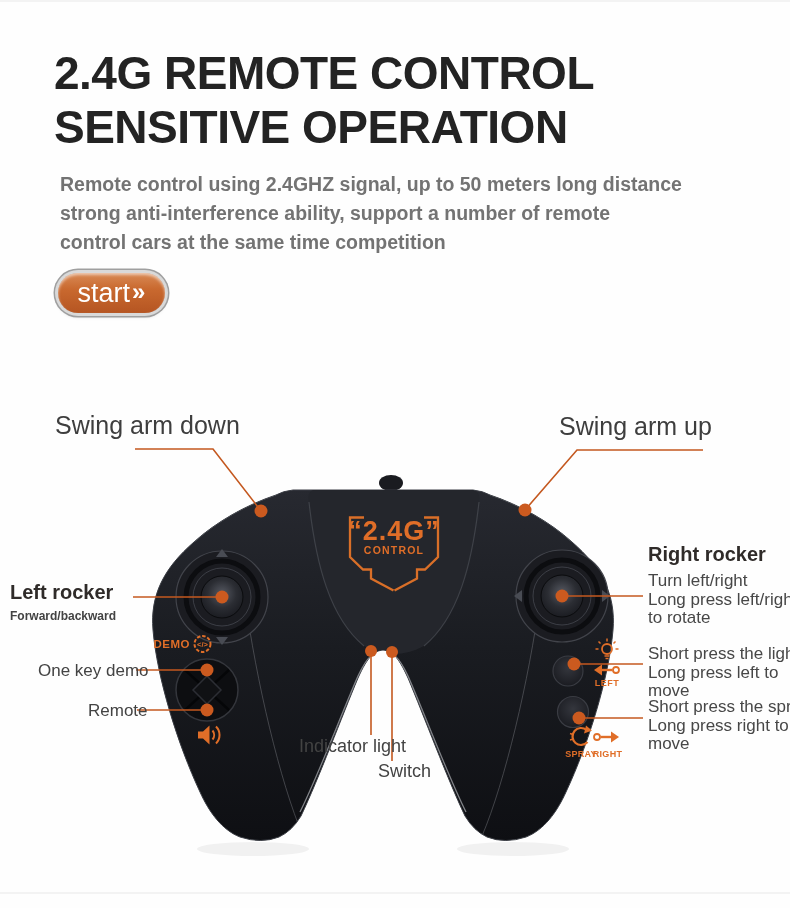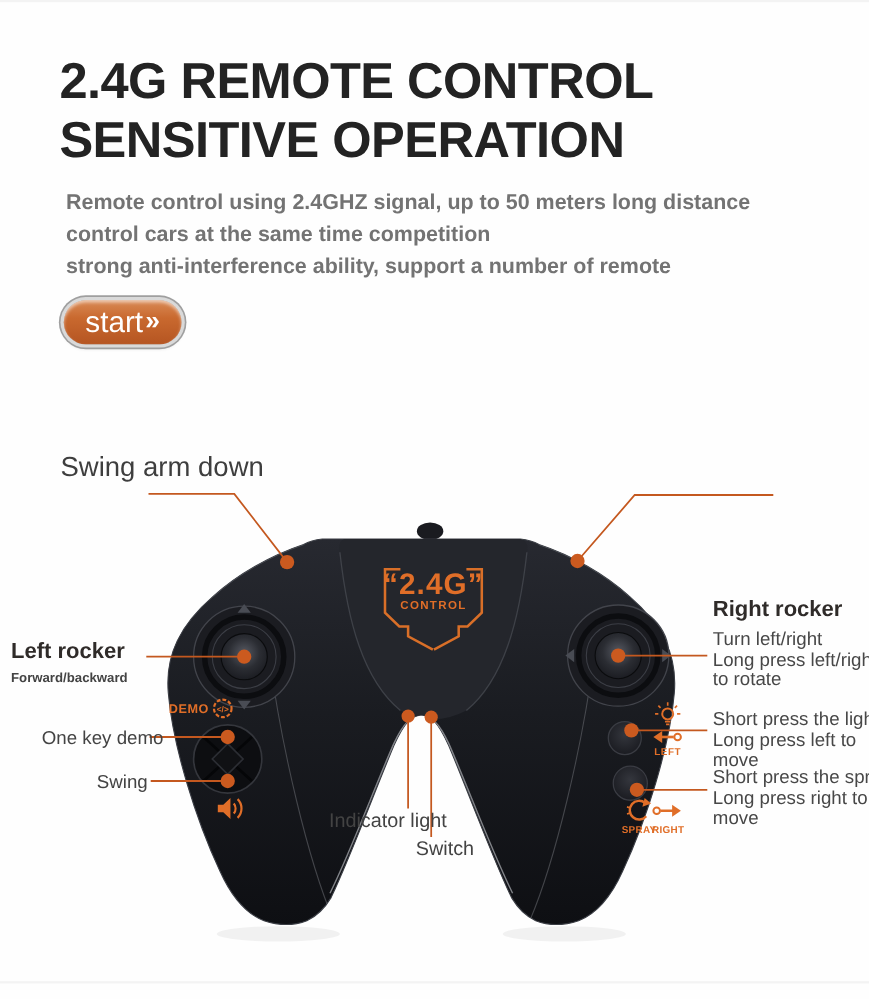--- a/index.html
+++ b/index.html
@@ -47,22 +47,22 @@
   <div class="edge-line" style="top:0;height:2px;"></div>
   <div class="edge-line" style="top:892px;height:2px;"></div>
 
   <div class="title">
     <div>2.4G REMOTE CONTROL</div>
     <div>SENSITIVE OPERATION</div>
   </div>
 
   <div class="desc">
     <div>Remote control using 2.4GHZ signal, up to 50 meters long distance</div>
+    <div>strong anti-interference ability, support a number of remote</div>
     <div>control cars at the same time competition</div>
-    <div>strong anti-interference ability, support a number of remote</div>
   </div>
 
   <button class="start-btn">
     <span class="lbl">start</span>
     <span class="chev">»</span>
   </button>
 
   <svg width="790" height="908" viewBox="0 0 790 908">
     <defs>
       <linearGradient id="bodyG" x1="0" y1="0" x2="0" y2="1">
@@ -196,26 +196,27 @@
       <circle cx="207" cy="710" r="6.5"></circle>
       <circle cx="371" cy="651" r="6"></circle>
       <circle cx="392" cy="652" r="6"></circle>
       <circle cx="562" cy="596" r="6.5"></circle>
       <circle cx="574" cy="664" r="6.5"></circle>
       <circle cx="579" cy="718" r="6.5"></circle>
     </g>
   </svg>
 
   <div class="callout co-big" style="left:55px;top:411px;">Swing arm down</div>
+  <div class="callout co-big" style="left:559px;top:412px;">Swing arm up</div>
 
   <div class="callout co-bold" style="left:10px;top:581px;">Left rocker</div>
   <div class="callout co-med" style="left:10px;top:609px;font-size:12px;font-weight:bold;">Forward/backward</div>
 
   <div class="callout co-med" style="left:38px;top:661px;">One key demo</div>
-  <div class="callout co-med" style="left:88px;top:701px;">Swing</div>
+  <div class="callout co-med" style="left:88px;top:701px;">Remote</div>
 
   <div class="callout co-med" style="left:299px;top:736px;font-size:18px;">Indicator light</div>
   <div class="callout co-med" style="left:378px;top:761px;font-size:18px;">Switch</div>
 
   <div class="callout co-bold" style="left:648px;top:543px;">Right rocker</div>
   <div class="callout co-small" style="left:648px;top:572px;">
     <div>Turn left/right</div>
     <div>Long press left/right</div>
     <div>to rotate</div>
   </div>

